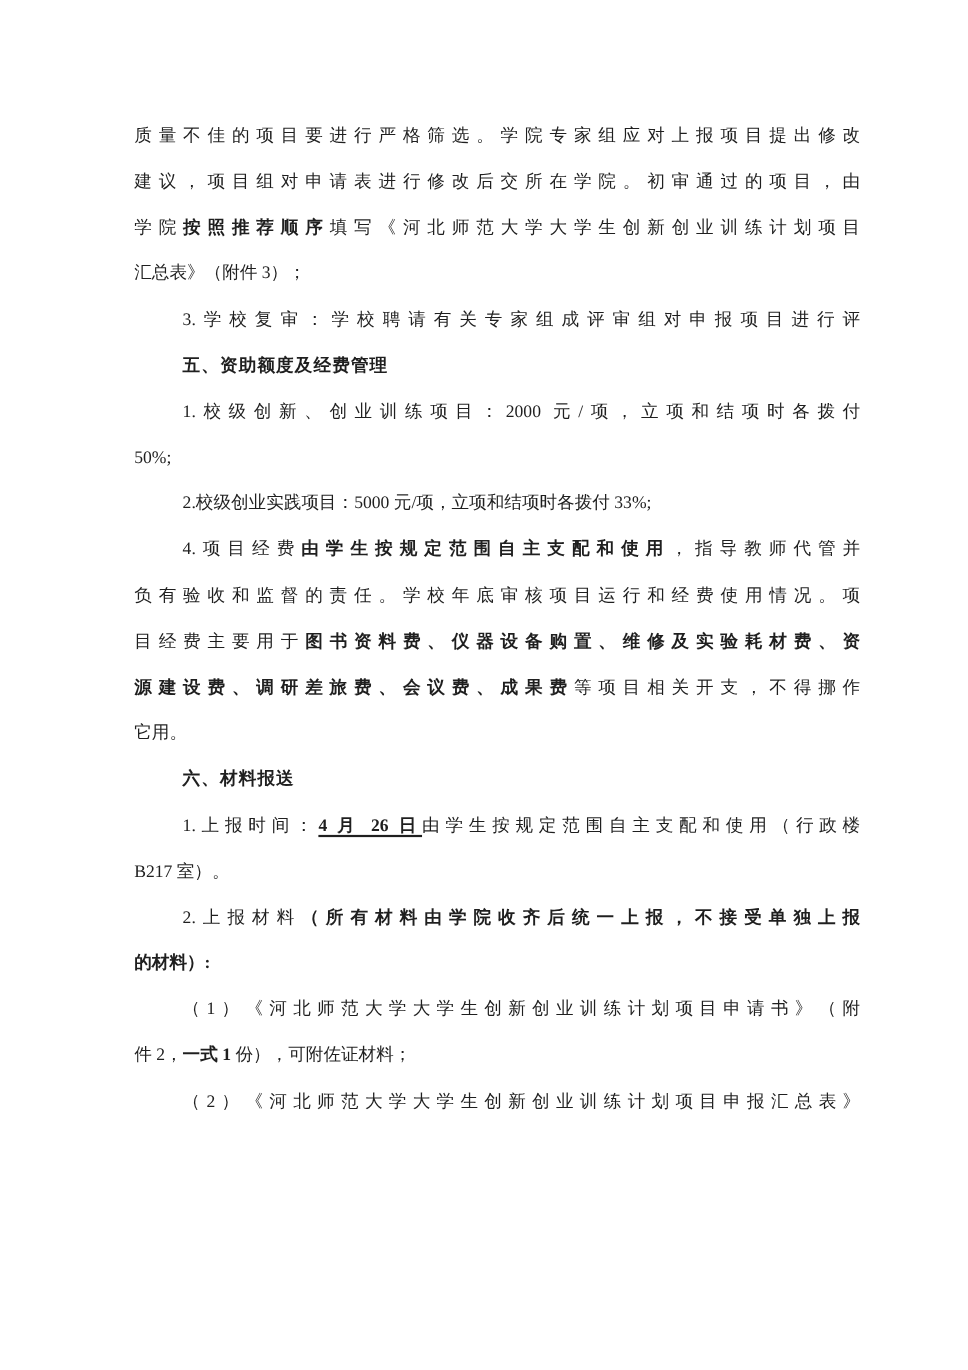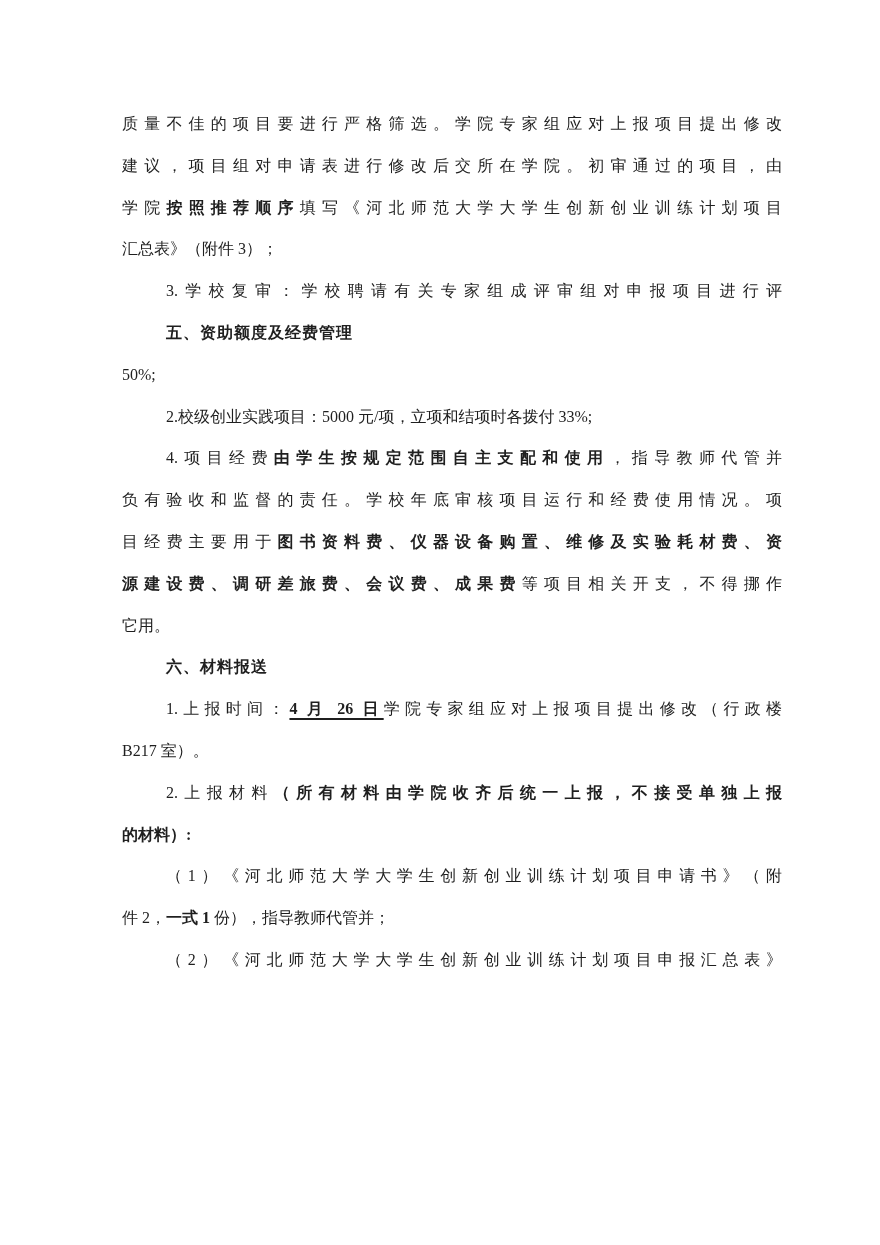--- a/index.html
+++ b/index.html
@@ -41,46 +41,47 @@
 
     <div class="ln j"><span>学院</span><span class="b">按照推荐顺序</span><span>填写《河北师范大学大学生创新创业训练计划项目</span></div>
 
     <div class="ln"><span>汇总表》（附件 3）；</span></div>
 
     <div class="ln j in"><span>3.学校复审：学校聘请有关专家组成评审组对申报项目进行评</span></div>
 
 
     <div class="ln in"><span class="b hei">五、资助额度及经费管理</span></div>
 
+    <div class="ln j in"><span>1.校级创新、创业训练项目：2000 元/项，立项和结项时各拨付</span></div>
 
     <div class="ln"><span>50%;</span></div>
 
     <div class="ln in"><span>2.校级创业实践项目：5000 元/项，立项和结项时各拨付 33%;</span></div>
 
 
     <div class="ln j in"><span>4.项目经费</span><span class="b">由学生按规定范围自主支配和使用</span><span>，指导教师代管并</span></div>
 
     <div class="ln j"><span>负有验收和监督的责任。学校年底审核项目运行和经费使用情况。项</span></div>
 
     <div class="ln j"><span>目经费主要用于</span><span class="b">图书资料费、仪器设备购置、维修及实验耗材费、资</span></div>
 
     <div class="ln j"><span class="b">源建设费、调研差旅费、会议费、成果费</span><span>等项目相关开支，不得挪作</span></div>
 
     <div class="ln"><span>它用。</span></div>
 
     <div class="ln in"><span class="b hei">六、材料报送</span></div>
 
-    <div class="ln j in"><span>1.上报时间：</span><span class="b u">4 月 26 日</span><span>学院专家组应对上报项目提出修改（行政楼</span></div>
+    <div class="ln j in"><span>1.上报时间：</span><span class="b u">4 月 26 日</span><span>由学生按规定范围自主支配和使用（行政楼</span></div>
 
     <div class="ln"><span>B217 室）。</span></div>
 
     <div class="ln j in"><span>2.上报材料</span><span class="b">（所有材料由学院收齐后统一上报，不接受单独上报</span></div>
 
     <div class="ln"><span class="b">的材料）:</span></div>
 
     <div class="ln j in"><span>（1）《河北师范大学大学生创新创业训练计划项目申请书》（附</span></div>
 
-    <div class="ln"><span>件 2，</span><span class="b">一式 1</span><span> 份），指导教师代管并；</span></div>
+    <div class="ln"><span>件 2，</span><span class="b">一式 1</span><span> 份），可附佐证材料；</span></div>
 
     <div class="ln j in"><span>（2）《河北师范大学大学生创新创业训练计划项目申报汇总表》</span></div>
 
   </div>
 </div>
 
 </body></html>

